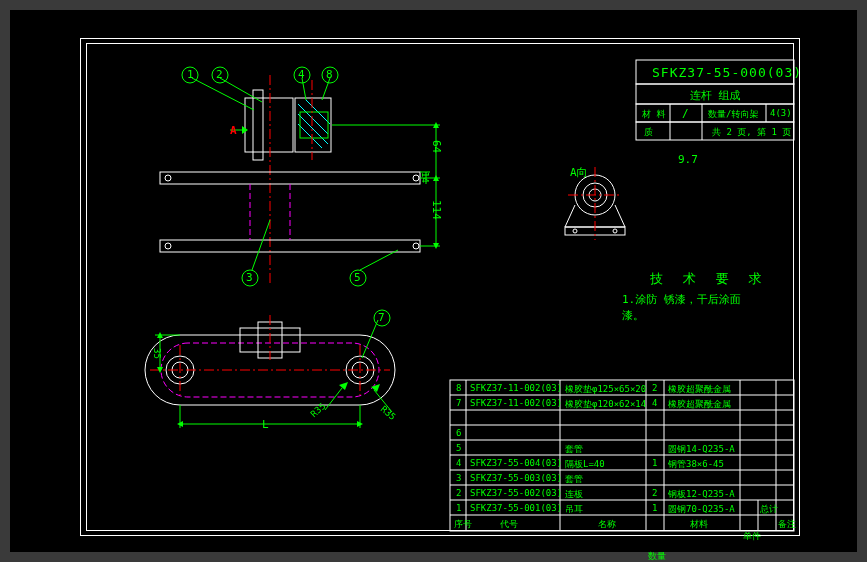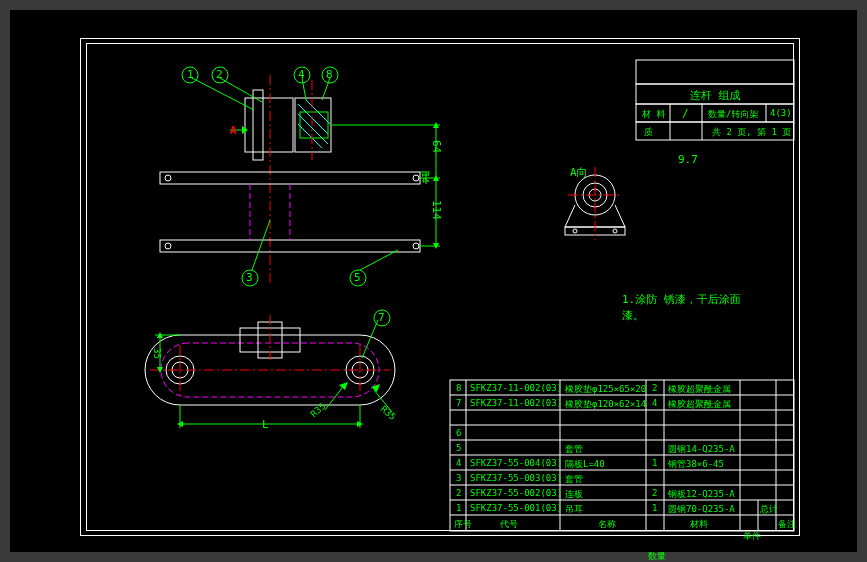--- a/index.html
+++ b/index.html
@@ -51,29 +51,31 @@
 
   <svg class="draw" style="left:626px; top:50px; width:158px; height:80px;">
     <rect x="0" y="0" width="158" height="24"></rect>
     <rect x="0" y="24" width="158" height="20"></rect>
     <rect x="0" y="44" width="158" height="18"></rect>
     <rect x="0" y="62" width="158" height="18"></rect>
     <line x1="34" y1="44" x2="34" y2="80"></line>
     <line x1="66" y1="44" x2="66" y2="80"></line>
     <line x1="130" y1="44" x2="130" y2="62"></line>
   </svg>
+  <div class="txt txt-lg" style="left:642px; top:55px; letter-spacing:1px;">SFKZ37-55-000(03)</div>
   <div class="txt" style="left:680px; top:78px;">连杆 组成</div>
   <div class="txt txt-sm" style="left:632px; top:98px;">材 料</div>
   <div class="txt" style="left:672px; top:97px;">/</div>
   <div class="txt txt-sm" style="left:698px; top:98px;">数量/转向架</div>
   <div class="txt txt-sm" style="left:760px; top:98px;">4(3)</div>
   <div class="txt txt-sm" style="left:634px; top:116px;">质</div>
   <div class="txt" style="left:668px; top:115px;margin-top:28px;">9.7</div>
   <div class="txt txt-sm" style="left:702px; top:116px;">共 2 页, 第 1 页</div>
 
+  <div class="txt txt-lg" style="left:640px; top:260px; letter-spacing:6px;">技 术 要 求</div>
   <div class="txt" style="left:612px; top:282px;">1.涂防 锈漆，干后涂面</div>
   <div class="txt" style="left:612px; top:298px;">漆。</div>
 
   <div class="txt" style="left:560px; top:140px;margin-top:15px;">A向</div>
 
   <svg class="draw" style="left:120px; top:60px; width:320px; height:230px;">
 
     <rect x="115" y="28" width="48" height="54"></rect>
     <rect x="123" y="20" width="10" height="70"></rect>
     <rect x="165" y="28" width="36" height="54"></rect>

